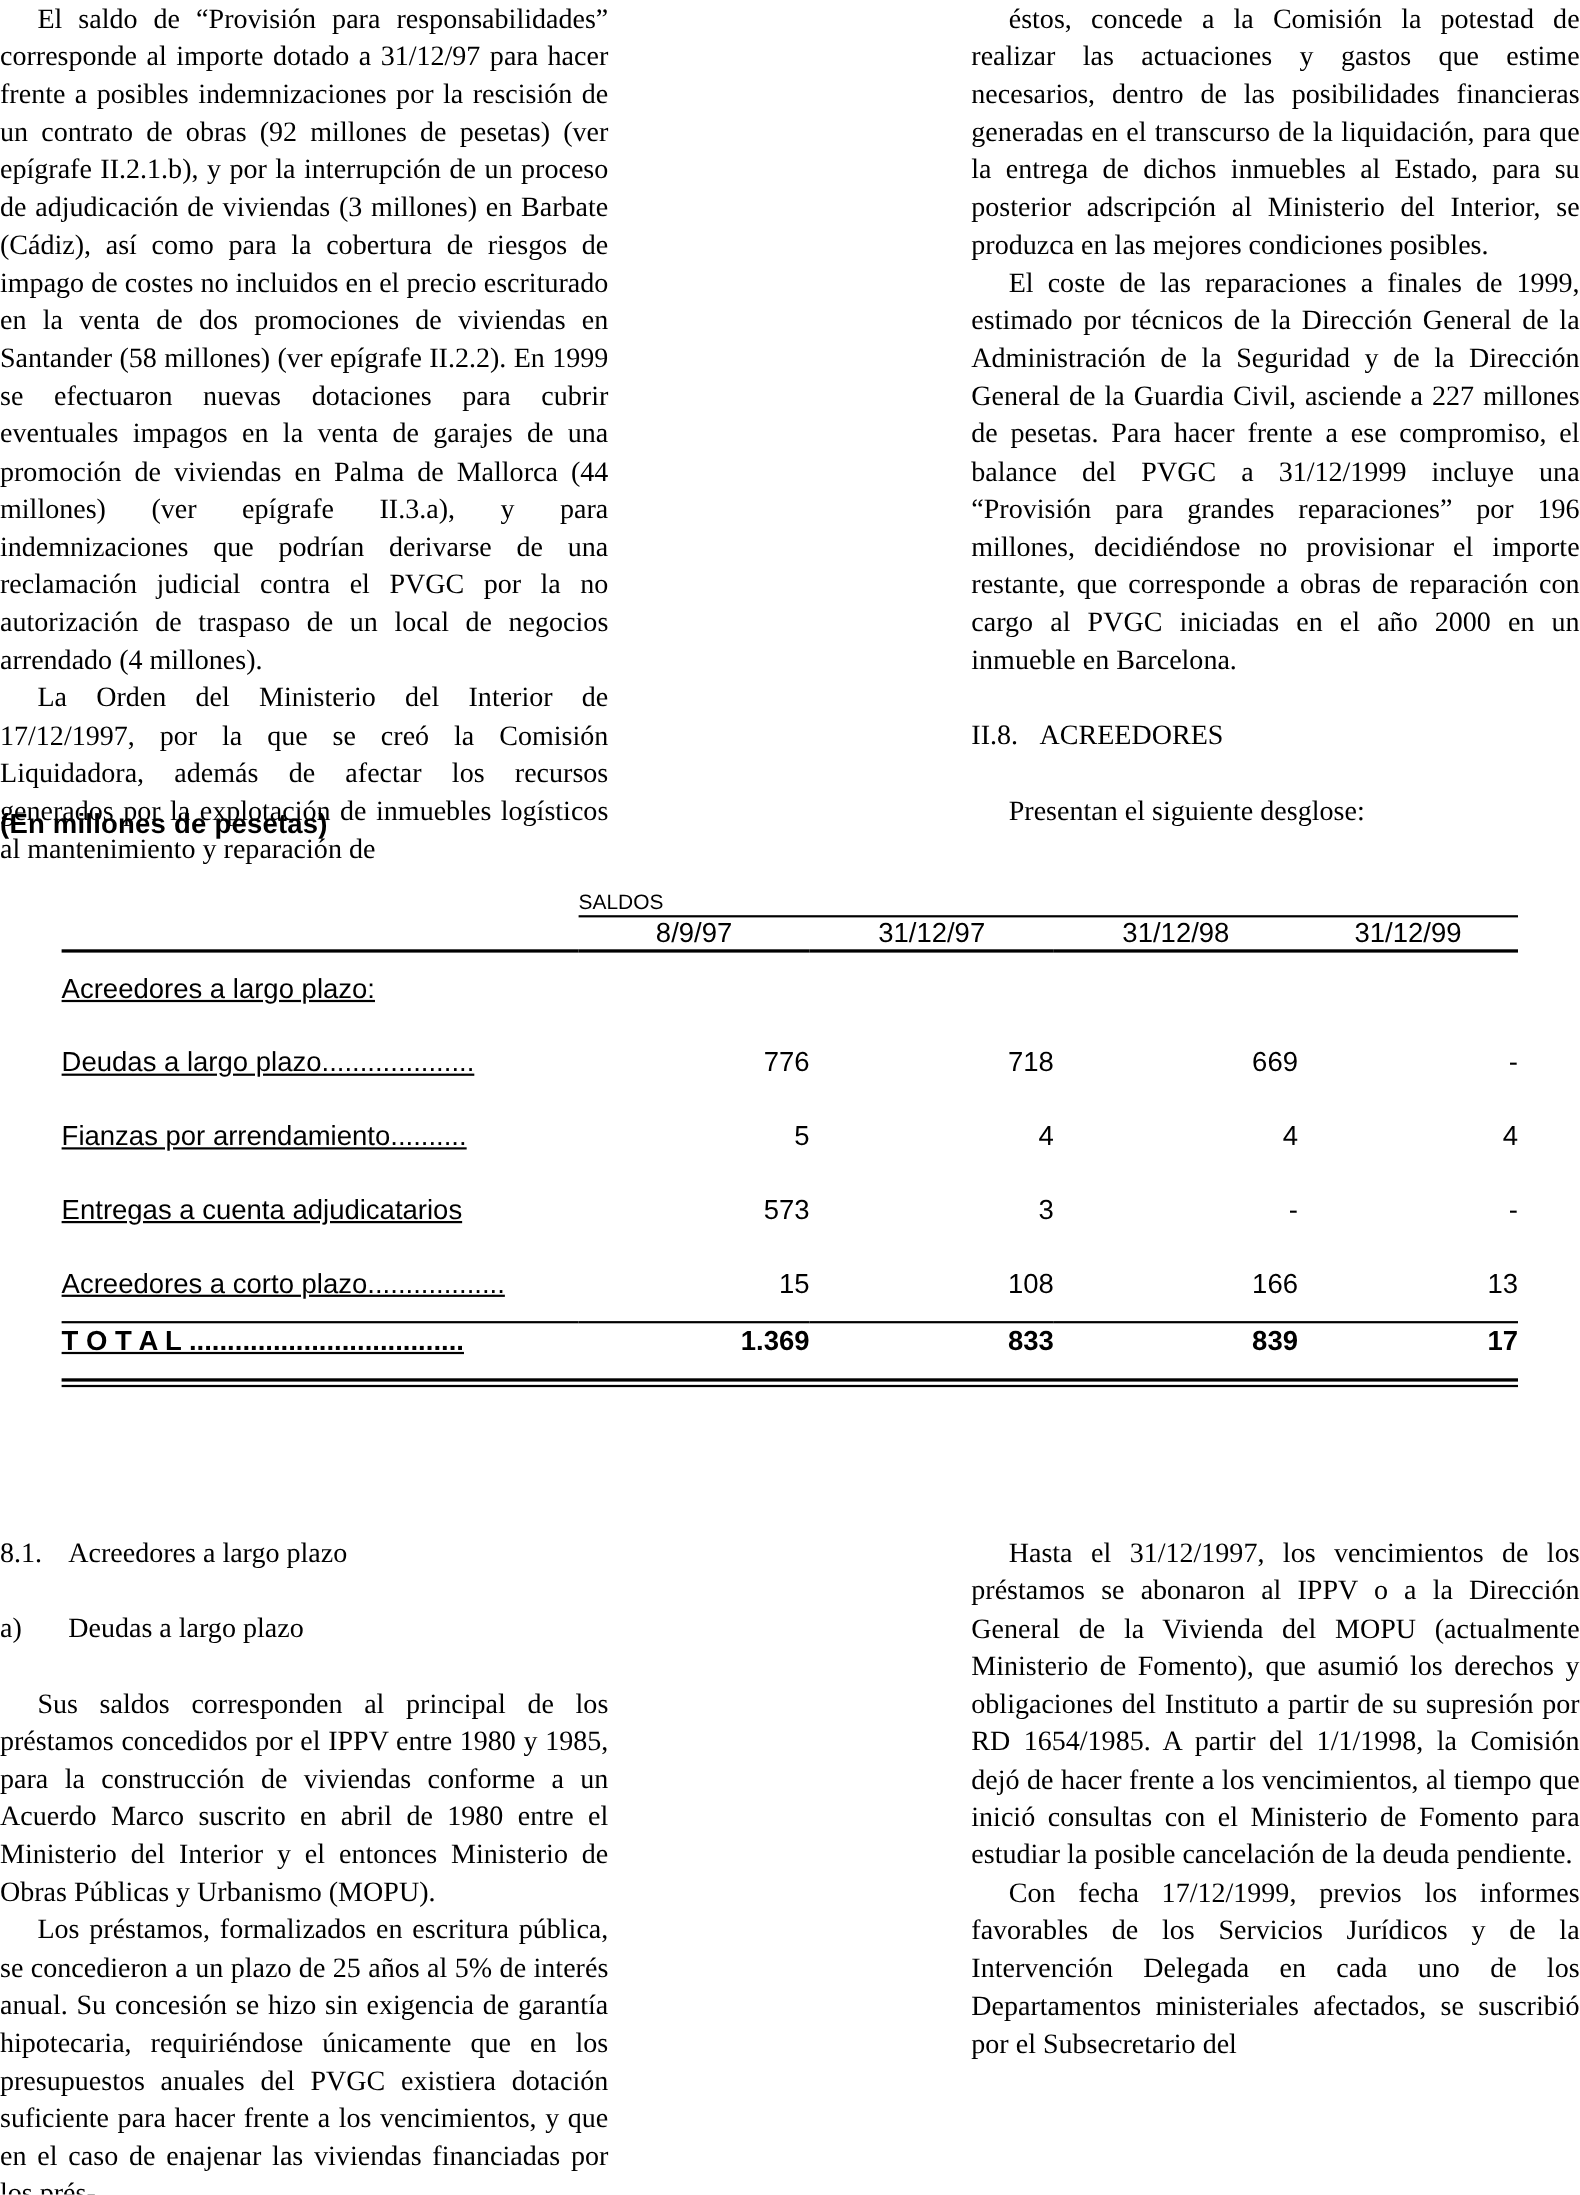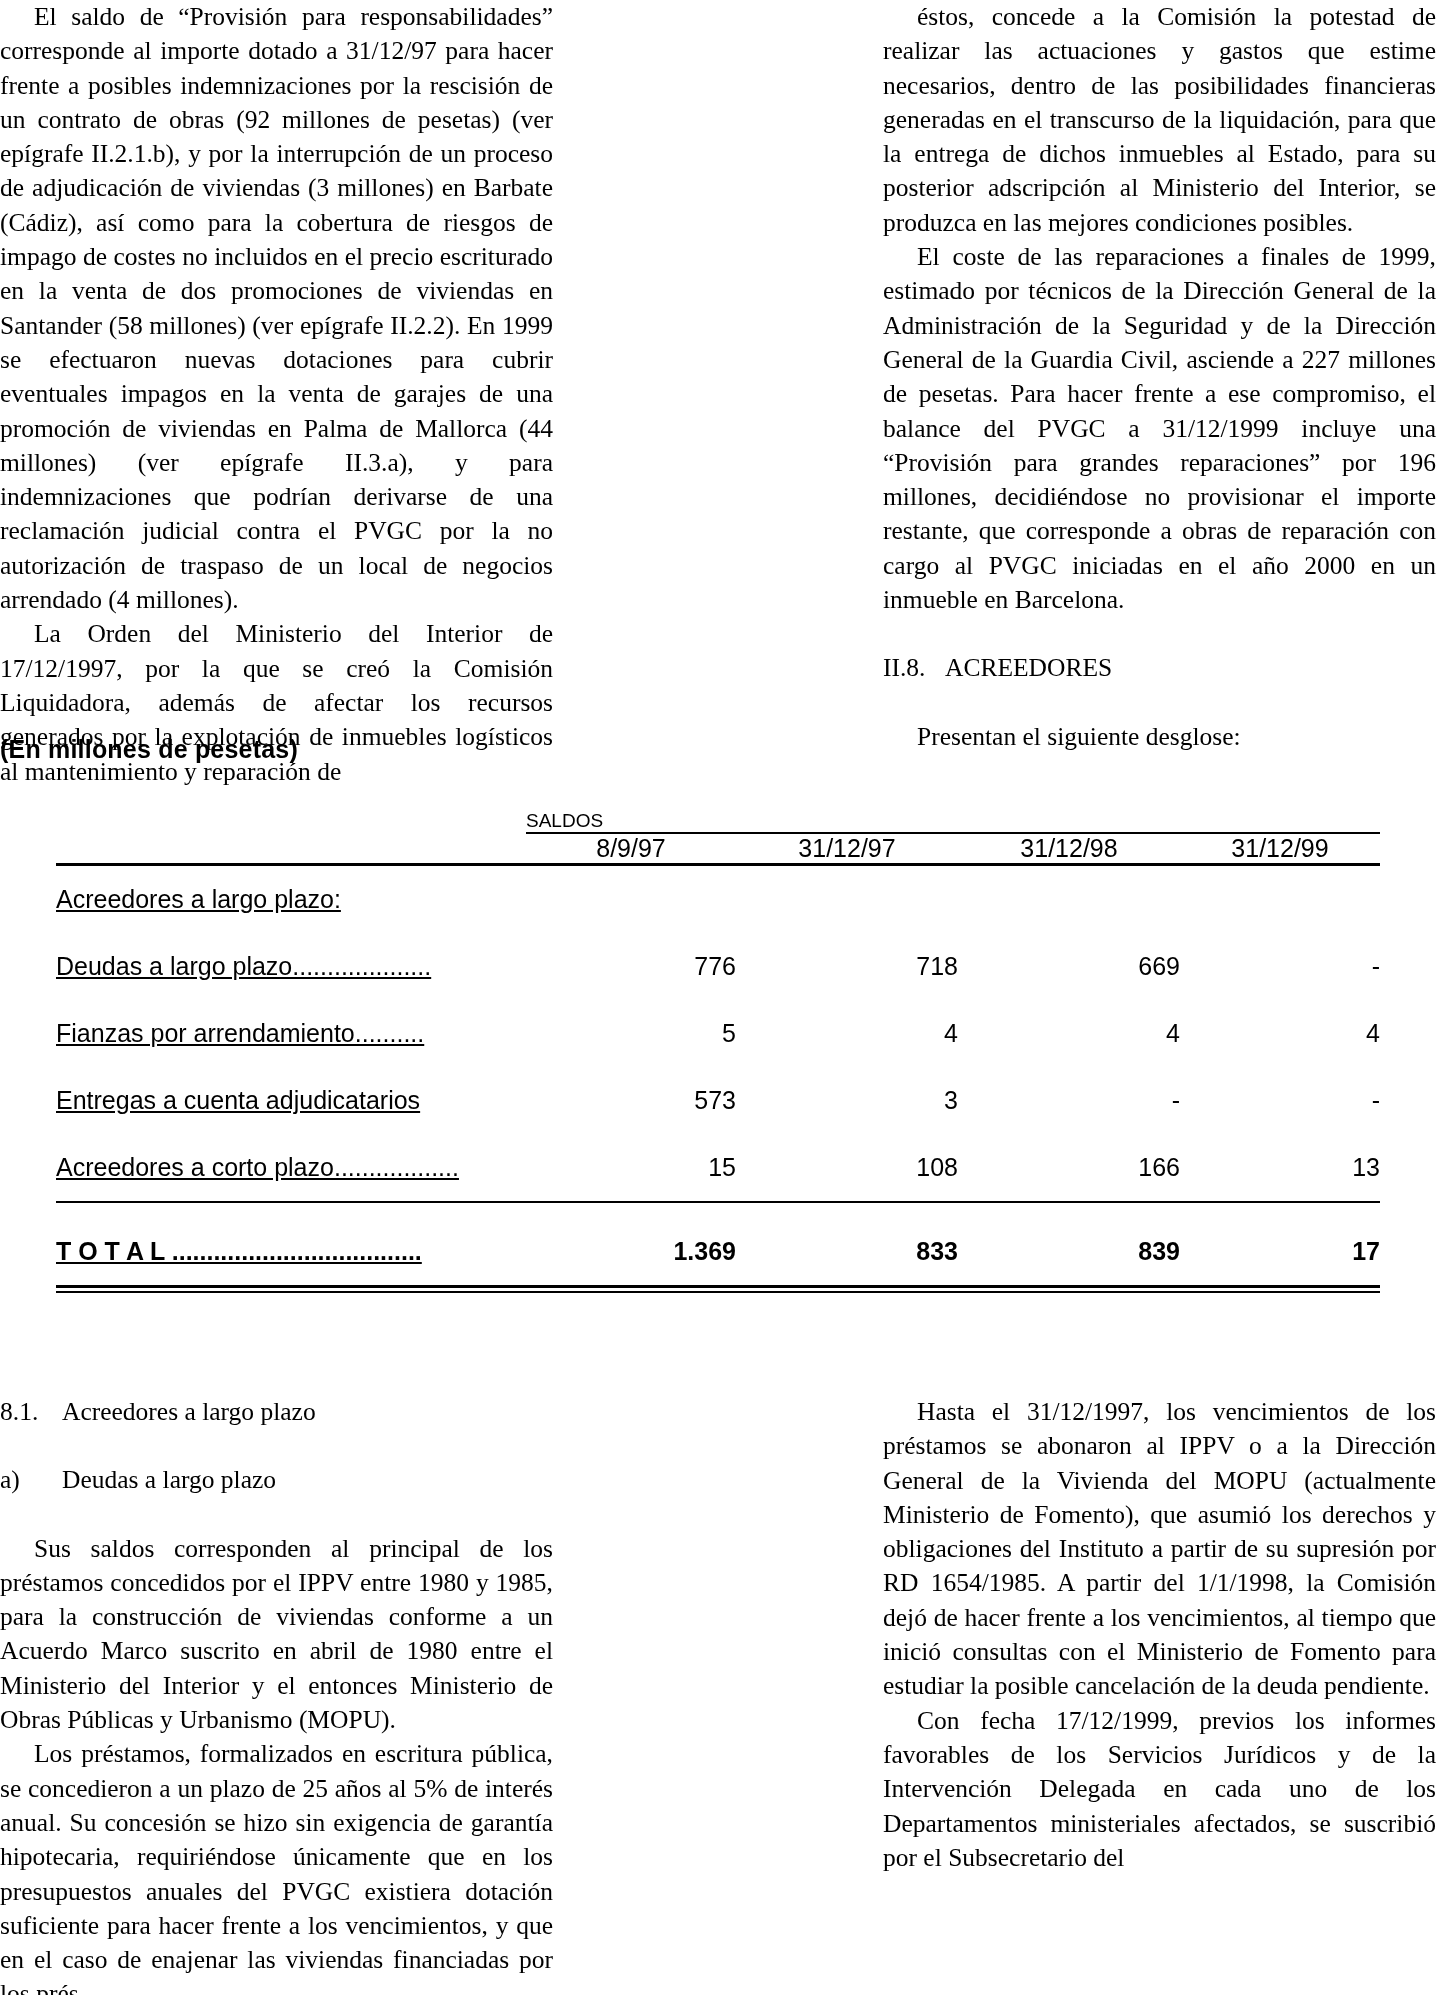--- a/index.html
+++ b/index.html
@@ -120,21 +120,21 @@
   }
   .thick-top td { border-top: 3.5px solid #000; }
   .thin-top td  { border-top: 2px solid #000; }
 
   .c-label { text-align: left; white-space: nowrap; text-decoration: underline; }
   .c-num   { text-align: right; white-space: nowrap; padding-right: 28px; }
 
   tr.data td { padding-top: 19px; padding-bottom: 19px; font-size: 25px; }
   td.indent1 { padding-left: 58px; }
   td.indent0 { padding-left: 0px; }
-  tr.total td { padding-top: 34px; padding-bottom: 19px; font-size: 25px; font-weight: bold; }
+  tr.total td { padding-top: 2px; padding-bottom: 19px; font-size: 25px; font-weight: bold; }
   td.total-label { padding-left: 84px; letter-spacing: 0px; }
   .dbl-rule {
     margin-left: 56px;
     width: 1324px;
     border-top: 3.5px solid #000;
     border-bottom: 2px solid #000;
     height: 3px;
     font-size: 0;
     line-height: 0;
   }

